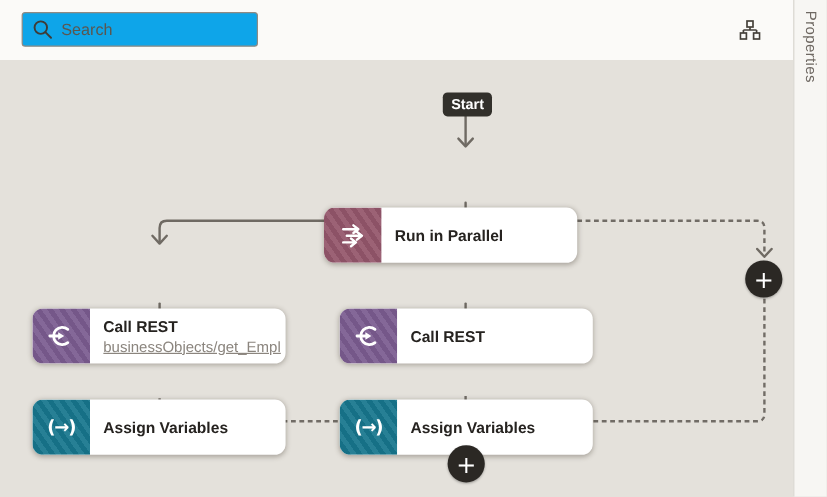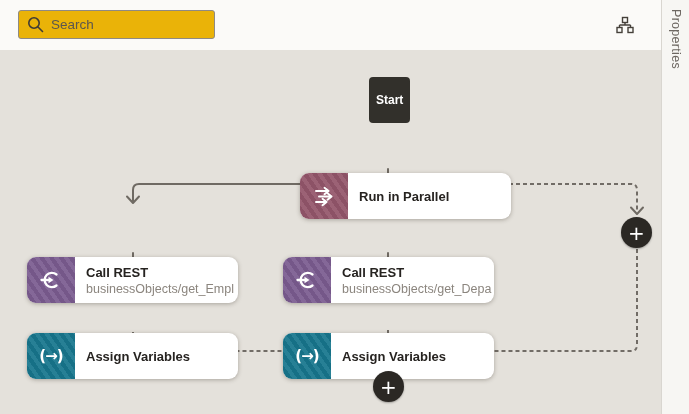--- a/index.html
+++ b/index.html
@@ -2,51 +2,51 @@
 <html><head>
 <meta charset="utf-8">
 <style>
   * { margin:0; padding:0; box-sizing:border-box; }
   html,body { width:689px; height:414px; }
   body { font-family:"Liberation Sans","DejaVu Sans",sans-serif; background:#e4e1db; overflow:hidden; }
   .app { position:relative; width:689px; height:414px; background:#e4e1db; }
 
   
   .topbar { position:absolute; left:0; top:0; width:661px; height:50px; background:#fbfaf8; }
-  .search-box { position:absolute; left:18px; top:10px; width:197px; height:29px; background:#eab308;
+  .search-box { position:absolute; left:18px; top:10px; width:197px; height:29px; background:#0ea5e9;
                 border:1px solid #8f8a83; border-radius:3px; display:flex; align-items:center; padding:0 8px; }
   .search-box svg { flex:0 0 auto; margin-right:7px; }
   .search-box input { border:none; outline:none; width:100%; font-size:13.5px; color:#4b463f;
                       font-family:"Liberation Sans","DejaVu Sans",sans-serif; background:transparent; }
   .search-box input::placeholder { color:#5b564f; opacity:1; }
   .hier-btn { position:absolute; left:610px; top:10px; width:30px; height:30px; background:transparent;
               border:none; cursor:pointer; display:flex; align-items:center; justify-content:center; }
 
   
   .props-strip { position:absolute; right:0; top:0; width:28px; height:414px; background:#f7f6f3;
                  border-left:1px solid #d9d6d0; }
   .props-strip span { position:absolute; top:9px; left:50%; transform:translateX(-50%);
                       writing-mode:vertical-rl; font-size:12.5px; color:#6e6862; letter-spacing:.3px; }
 
   
   .canvas { position:absolute; left:0; top:50px; width:661px; height:364px; background:#e4e1db; }
   .wires { position:absolute; left:0; top:-50px; width:661px; height:414px; z-index:1; }
 
   .start-badge { position:absolute; left:369px; top:27px; z-index:2; background:#32302b; color:#ffffff;
-                 font-size:12px; font-weight:bold; border-radius:4px; padding:15px 7px; line-height:16px; }
+                 font-size:12px; font-weight:bold; border-radius:4px; padding:2px 7px; line-height:16px; }
 
   .node { position:absolute; width:211px; height:46px; background:#ffffff; border-radius:9px;
           box-shadow:0 1px 4px rgba(60,52,40,.35); display:flex; z-index:2; cursor:pointer; }
   .node-icon { width:48px; height:46px; border-radius:9px 0 0 9px; flex:0 0 auto;
                display:flex; align-items:center; justify-content:center; color:#ffffff;
                background-image:repeating-linear-gradient(55deg, rgba(255,255,255,.07) 0 4px, rgba(0,0,0,.05) 4px 8px); }
   .node-text { flex:1 1 auto; overflow:hidden; display:flex; flex-direction:column; justify-content:center;
                padding:0 0 0 11px; }
   .node-title { font-size:13px; font-weight:bold; color:#262320; line-height:17px; white-space:nowrap; }
-  .node-sub { font-size:12.5px; color:#8b857e; line-height:16px; white-space:nowrap; overflow:hidden; }
+  .node-sub { font-size:12.5px; color:#8b857e; line-height:16px; white-space:nowrap; overflow:hidden;text-decoration:underline; }
   .assign-glyph { font-size:15px; font-weight:bold; letter-spacing:-1px; font-family:"DejaVu Sans",sans-serif; }
 
   .plus-btn { position:absolute; width:31px; height:31px; border-radius:50%; background:#2b2824; border:none;
               color:#ffffff; z-index:3; cursor:pointer; display:flex; align-items:center; justify-content:center;
               font-size:20px; line-height:1; font-family:"DejaVu Sans",sans-serif; box-shadow:0 1px 2px rgba(0,0,0,.3); }
 </style>
 </head>
 <body>
 
 <div class="app">
@@ -100,21 +100,21 @@
       <g fill="none" stroke="#6f6a63" stroke-width="2" stroke-linecap="round" stroke-linejoin="round">
         <path d="M631 207.5 L637 214 L643 207.5"></path>
       </g>
       <g fill="none" stroke="#55504a" stroke-width="2.4" stroke-linecap="round" stroke-linejoin="round">
         <path d="M381.5 360.5 L388 367.5 L394.5 360.5"></path>
       </g>
     </svg>
 
     <div class="start-badge">Start</div>
 
-    <div class="node" style="left:300px; top:123px;">
+    <div class="node" style="left:270px; top:123px;">
       <div class="node-icon" style="background-color: rgb(148, 86, 107);">
         <svg width="22" height="22" viewBox="0 0 22 22" fill="none" stroke="#ffffff" stroke-width="2" stroke-linecap="round" stroke-linejoin="round">
           <path d="M3 6 H15 M11.5 2.8 L15.6 6 L11.5 9.2"></path>
           <path d="M6 11.5 H18 M14.5 8.3 L18.6 11.5 L14.5 14.7"></path>
           <path d="M3 17 H13 M9.5 13.8 L13.6 17 L9.5 20.2"></path>
         </svg>
       </div>
       <div class="node-text">
         <div class="node-title">Run in Parallel</div>
       </div>
@@ -137,21 +137,20 @@
     <div class="node" style="left:283px; top:207px;">
       <div class="node-icon" style="background-color: rgb(123, 92, 144);">
         <svg width="24" height="24" viewBox="0 0 24 24" fill="none">
           <path d="M17.5 6.5 A7.2 7.2 0 1 0 17.5 17.5" stroke="#ffffff" stroke-width="2.3" stroke-linecap="round"></path>
           <path d="M2.5 12 H10.5" stroke="#ffffff" stroke-width="2.3" stroke-linecap="round"></path>
           <path d="M9.5 8.8 L14.5 12 L9.5 15.2 Z" fill="#ffffff"></path>
         </svg>
       </div>
       <div class="node-text">
         <div class="node-title">Call REST</div>
-        <div class="node-sub">businessObjects/get_Depa</div>
       </div>
     </div>
 
     <div class="node" style="left:27px; top:283px;">
       <div class="node-icon" style="background-color: rgb(23, 118, 141);">
         <span class="assign-glyph">(→)</span>
       </div>
       <div class="node-text">
         <div class="node-title">Assign Variables</div>
       </div>

